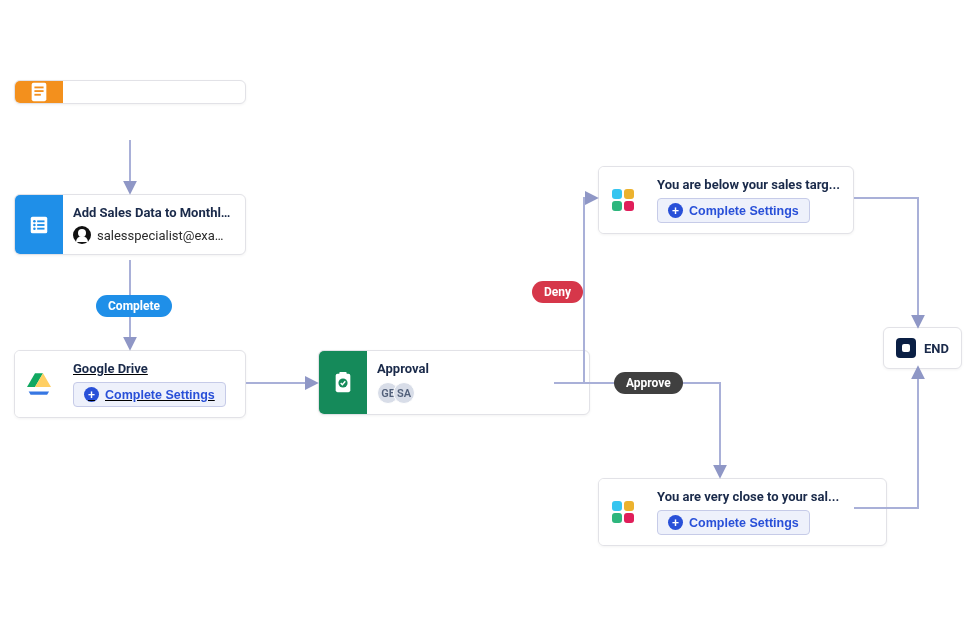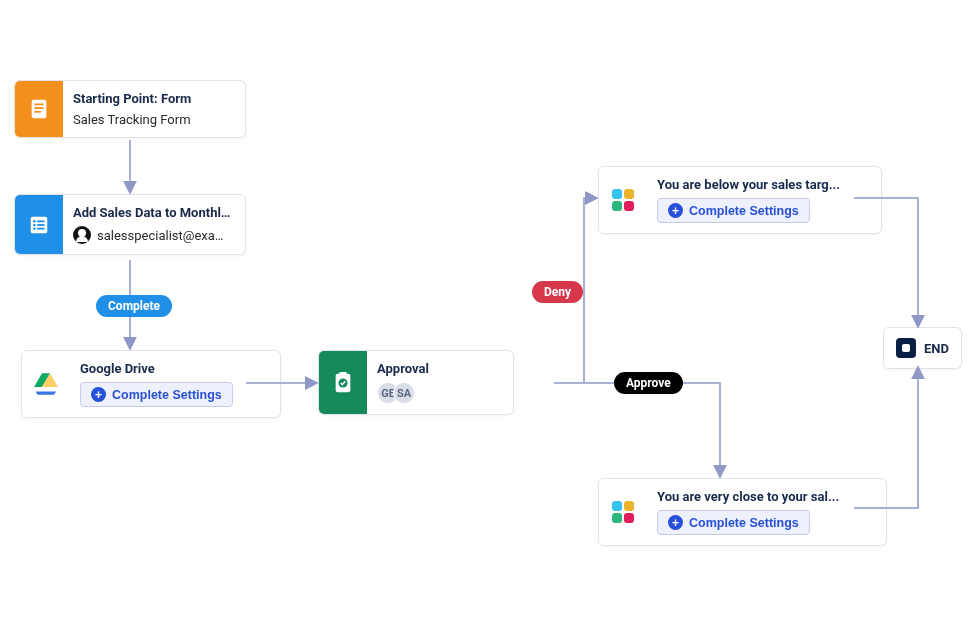--- a/index.html
+++ b/index.html
@@ -77,21 +77,21 @@
     padding: 4px 12px;
     border-radius: 14px;
     font-size: 12px;
     font-weight: 700;
     color: #fff;
     white-space: nowrap;
     z-index: 5;
   }
   .pill.blue    { background:#1f8fe8; }
   .pill.red     { background:#d6374a; }
-  .pill.green   { background:#000000; }
+  .pill.green   { background:#404040; }
   .avatar-group { display:flex; gap:-4px; }
   .av {
     width:22px; height:22px; border-radius:50%;
     background:#d8dde8; color:#52607a;
     font-size:11px; font-weight:600;
     display:flex; align-items:center; justify-content:center;
     border:1.5px solid #fff;
   }
   .av + .av { margin-left:-6px; }
   .person-icon {
@@ -158,24 +158,20 @@
 
 <div class="node" style="left:14px; top:80px; width:232px;">
   <div class="iconcol" style="background:#f3901d">
     <svg width="22" height="22" viewBox="0 0 24 24">
         <rect x="4" y="2" width="16" height="20" rx="2" fill="#fff"></rect>
         <rect x="7" y="6" width="10" height="2" fill="#f3901d"></rect>
         <rect x="7" y="10" width="10" height="2" fill="#f3901d"></rect>
         <rect x="7" y="14" width="7" height="2" fill="#f3901d"></rect>
       </svg>
   </div>
-  <div class="content">
-    <div class="title">Starting Point: Form</div>
-    <div class="sub">Sales Tracking Form</div>
-  </div>
 </div>
 
 <div class="node" style="left:14px; top:194px; width:232px;">
   <div class="iconcol" style="background:#1f8fe8">
     <svg width="22" height="22" viewBox="0 0 24 24">
         <rect x="3" y="3" width="18" height="18" rx="2" fill="#fff"></rect>
         <circle cx="7" cy="8" r="1.4" fill="#1f8fe8"></circle>
         <rect x="10" y="7" width="8" height="2" fill="#1f8fe8"></rect>
         <circle cx="7" cy="12" r="1.4" fill="#1f8fe8"></circle>
         <rect x="10" y="11" width="8" height="2" fill="#1f8fe8"></rect>
@@ -187,38 +183,38 @@
     <div class="title">Add Sales Data to Monthly R...</div>
     <div class="sub">
       <span class="person-icon"></span>
       <span style="overflow:hidden; text-overflow:ellipsis;">salesspecialist@exam...</span>
     </div>
   </div>
 </div>
 
 <div class="pill blue" style="left:96px; top:295px;">Complete</div>
 
-<div class="node" style="left:21px; top:350px; width:260px;">
+<div class="node" style="left:14px; top:350px; width:232px;text-decoration:underline;">
   <div class="iconcol" style="background:#fff">
     <svg class="drive-icon" viewBox="0 0 87 78">
         <path d="M6 66l7 12h60l7-12H6z" fill="#3777e3"></path>
         <path d="M58 0H29L0 50h29L58 0z" fill="#11a861"></path>
         <path d="M87 50L58 0 29 50h58z" fill="#ffcf63"></path>
       </svg>
   </div>
   <div class="content">
     <div class="title">Google Drive</div>
     <button class="complete-btn">
       <span class="plus">+</span>
       <span>Complete Settings</span>
     </button>
   </div>
 </div>
 
-<div class="node" style="left:318px; top:350px; width:196px;">
+<div class="node" style="left:318px; top:350px; width:272px;">
   <div class="iconcol" style="background:#158a5a">
     <svg width="22" height="24" viewBox="0 0 24 26">
         <rect x="4" y="3" width="16" height="20" rx="2" fill="#fff"></rect>
         <rect x="8" y="1" width="8" height="4" rx="1" fill="#fff"></rect>
         <circle cx="12" cy="13" r="5" fill="#158a5a"></circle>
         <path d="M9.5 13 l1.8 1.8 l3.2 -3.6" stroke="#fff" stroke-width="1.6" fill="none"></path>
       </svg>
   </div>
   <div class="content">
     <div class="title">Approval</div>
@@ -226,21 +222,21 @@
       <div class="av">GE</div>
       <div class="av">SA</div>
     </div>
   </div>
 </div>
 
 <div class="pill red" style="left:532px; top:281px;">Deny</div>
 
 <div class="pill green" style="left:614px; top:372px;">Approve</div>
 
-<div class="node" style="left:598px; top:166px; width:284px;">
+<div class="node" style="left:598px; top:166px; width:256px;">
   <div class="iconcol" style="background:#fff">
     <div class="slack-icon">
         <span></span>
         <span></span>
         <span></span>
         <span></span>
       </div>
   </div>
   <div class="content">
     <div class="title">You are below your sales targ...</div>

